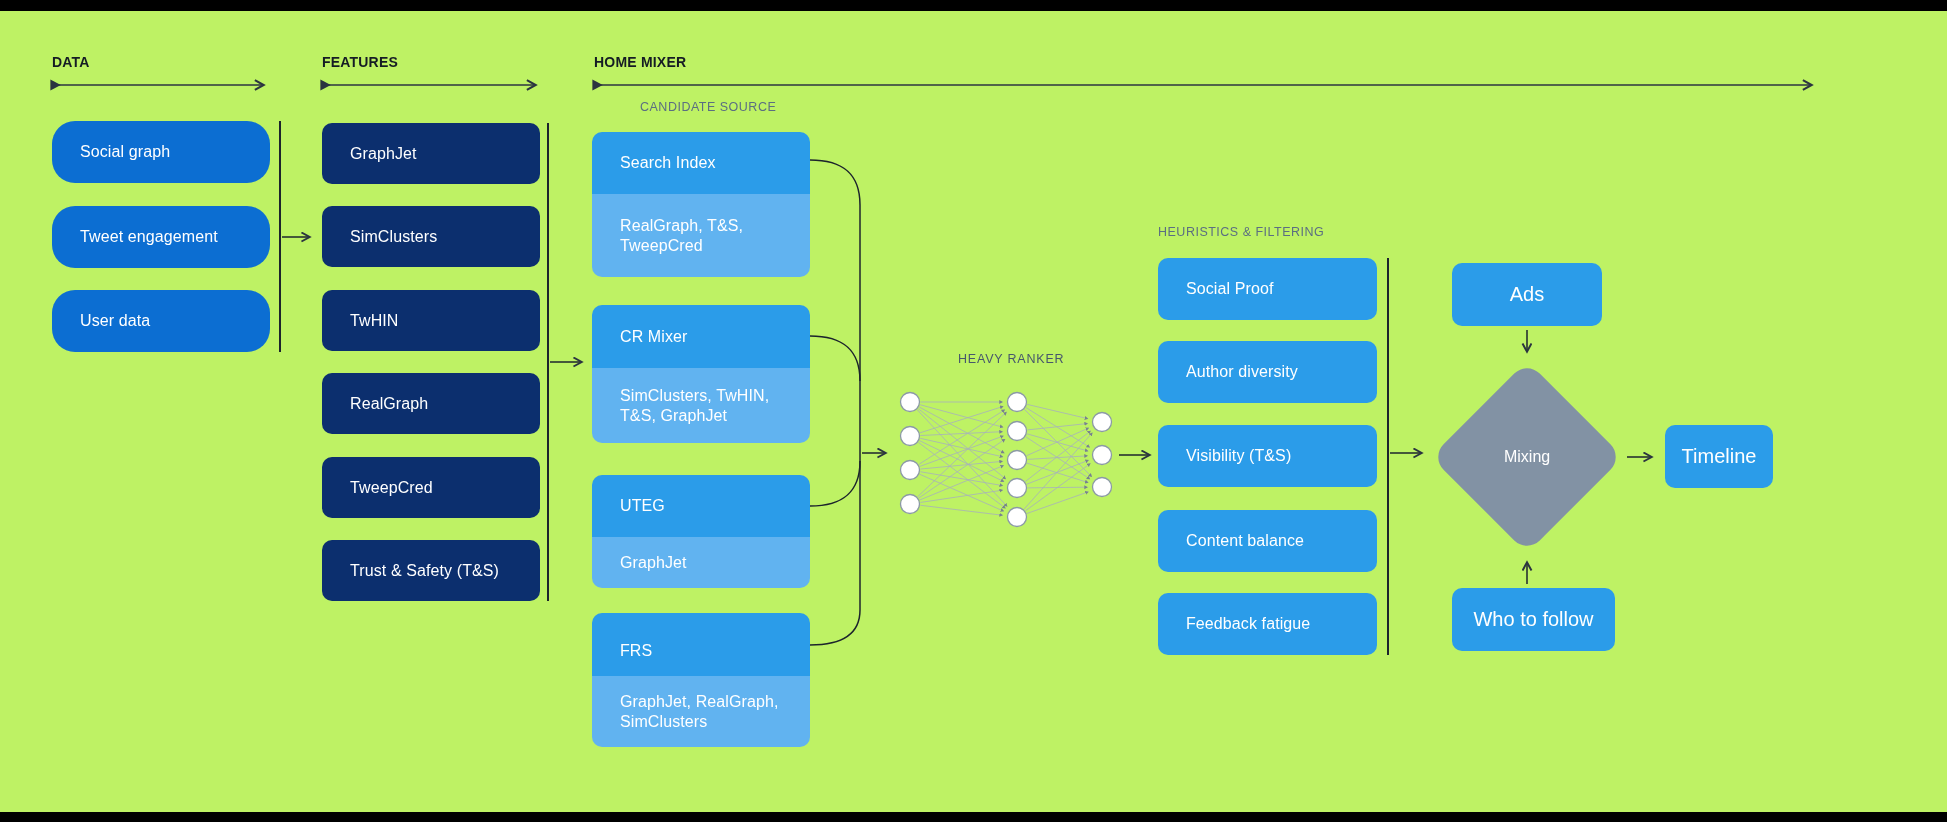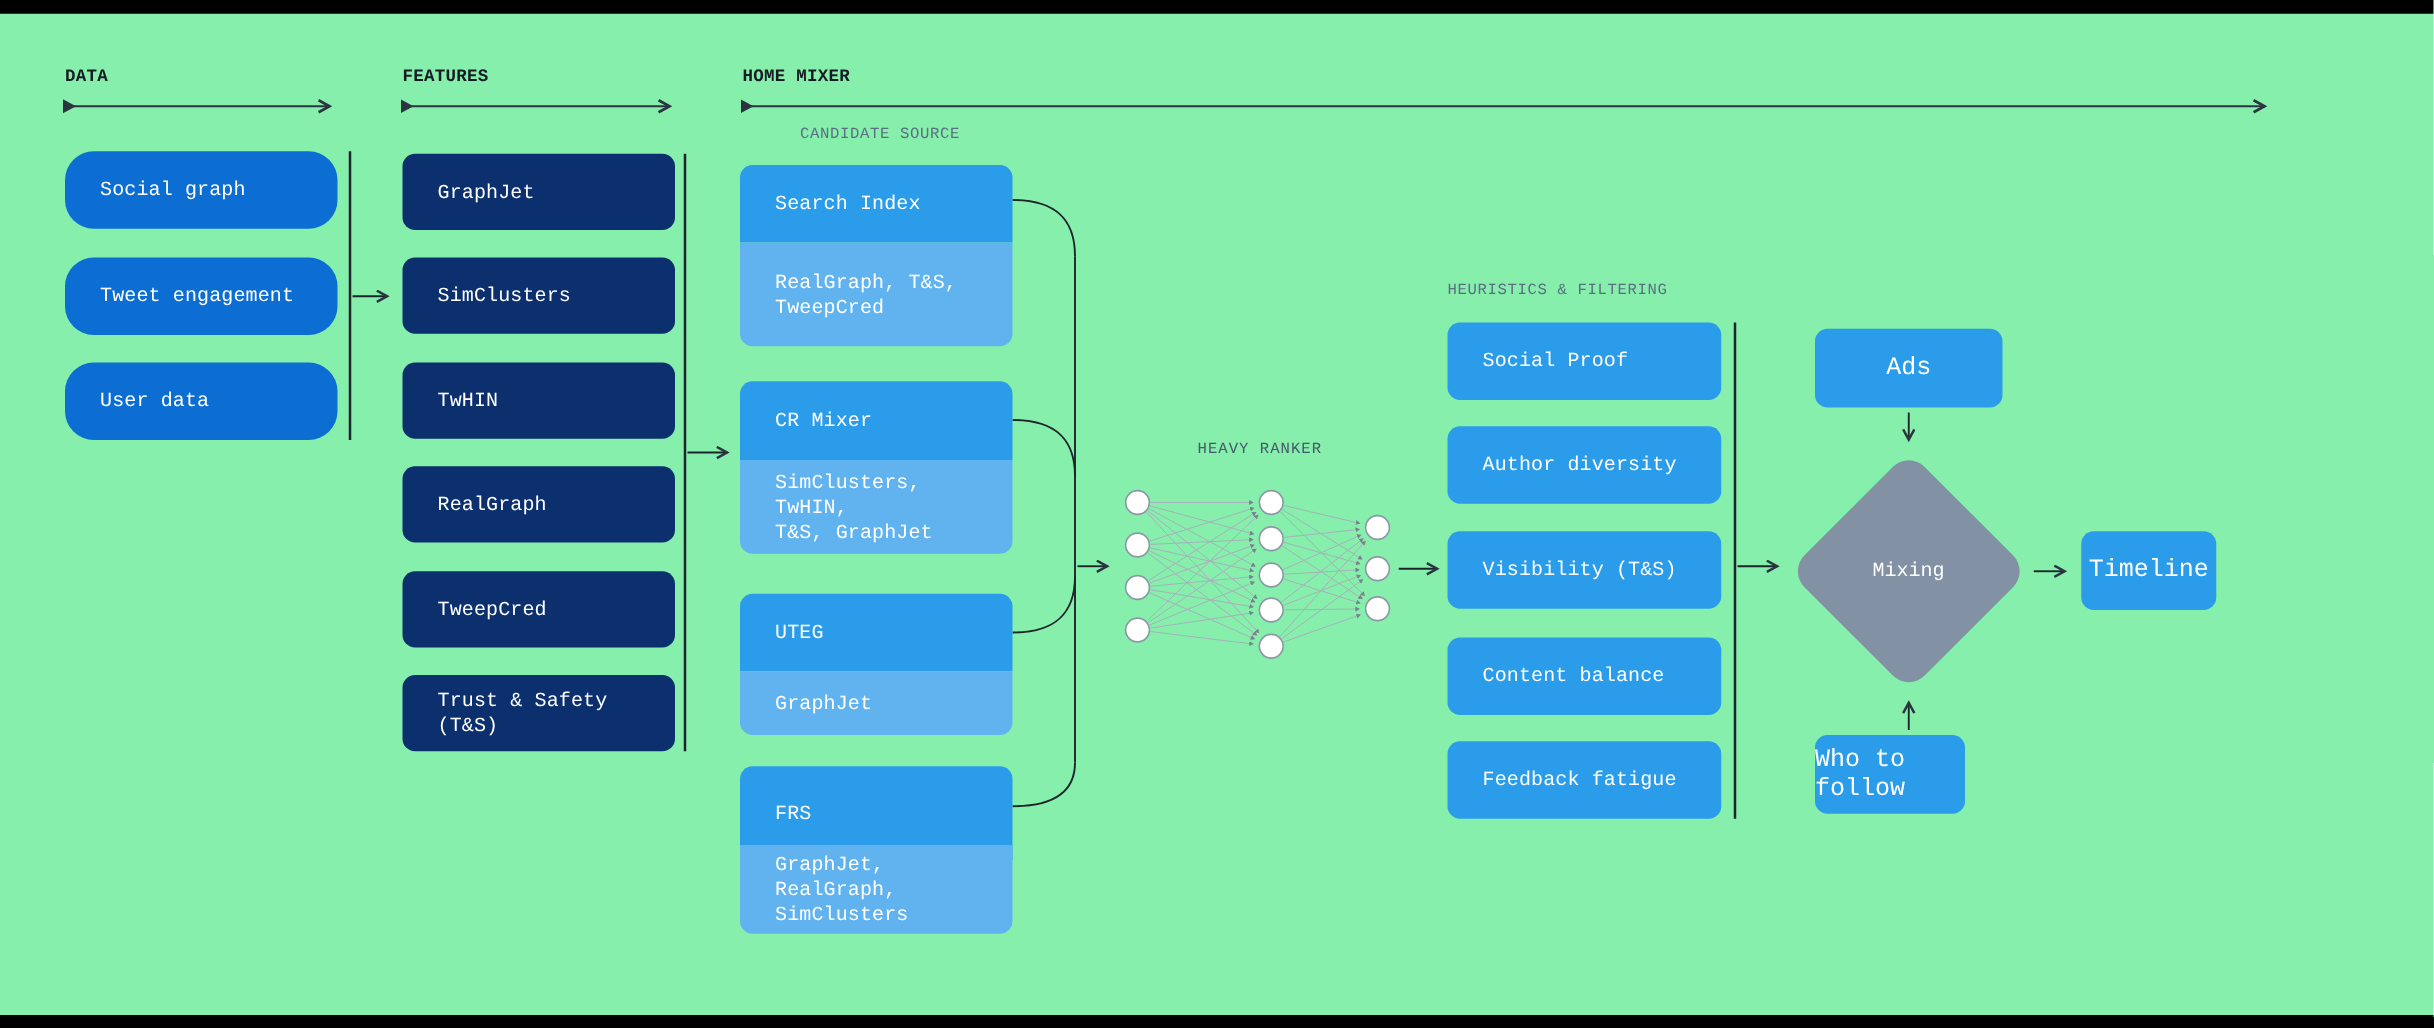--- a/index.html
+++ b/index.html
@@ -7,21 +7,21 @@
     --features-navy:#0c2f6e;
     --bright-blue:#2b9ce9;
     --light-blue:#61b3f0;
     --diamond-gray:#8292a4;
     --label-dark:#151c24;
     --label-slate:#5b6e82;
     --line-dark:#2b3440;
   }
   html,body{margin:0;padding:0;background:#fff;}
   body{font-family:"Liberation Sans",sans-serif;}
-  #stage{position:relative;width:1947px;height:822px;background:#86efac;overflow:hidden;font-family:Liberation Mono, monospace;}
+  #stage{position:relative;width:1947px;height:822px;background:#bef264;overflow:hidden;}
   .bar{position:absolute;left:0;width:100%;background:#000;}
   #bar-top{top:0;height:11px;}
   #bar-bottom{top:812px;height:10px;}
 
   .col-label{position:absolute;font-size:14px;font-weight:bold;color:var(--label-dark);letter-spacing:.2px;}
   .sub-label{position:absolute;font-size:12.5px;color:var(--label-slate);letter-spacing:.5px;}
 
   .box{position:absolute;box-sizing:border-box;display:flex;align-items:center;
        color:#fff;font-size:16px;letter-spacing:.1px;border-radius:10px;
        padding:0 20px 0 28px;line-height:1.25;}
@@ -182,17 +182,17 @@
   <div class="box heur-box" style="top:425px;">Visibility (T&amp;S)</div>
   <div class="box heur-box" style="top:510px;">Content balance</div>
   <div class="box heur-box" style="top:593px;">Feedback fatigue</div>
 
   <div class="end-box" style="left:1452px;top:263px;width:150px;height:63px;">Ads</div>
 
   <div id="mixing-diamond">
     <span>Mixing</span>
   </div>
 
-  <div class="end-box" style="left:1452px;top:588px;width:120px;height:63px;">Who to follow</div>
+  <div class="end-box" style="left:1452px;top:588px;width:163px;height:63px;">Who to follow</div>
 
   <div class="end-box" style="left:1665px;top:425px;width:108px;height:63px;">Timeline</div>
 
 </div>
 
 </body></html>

